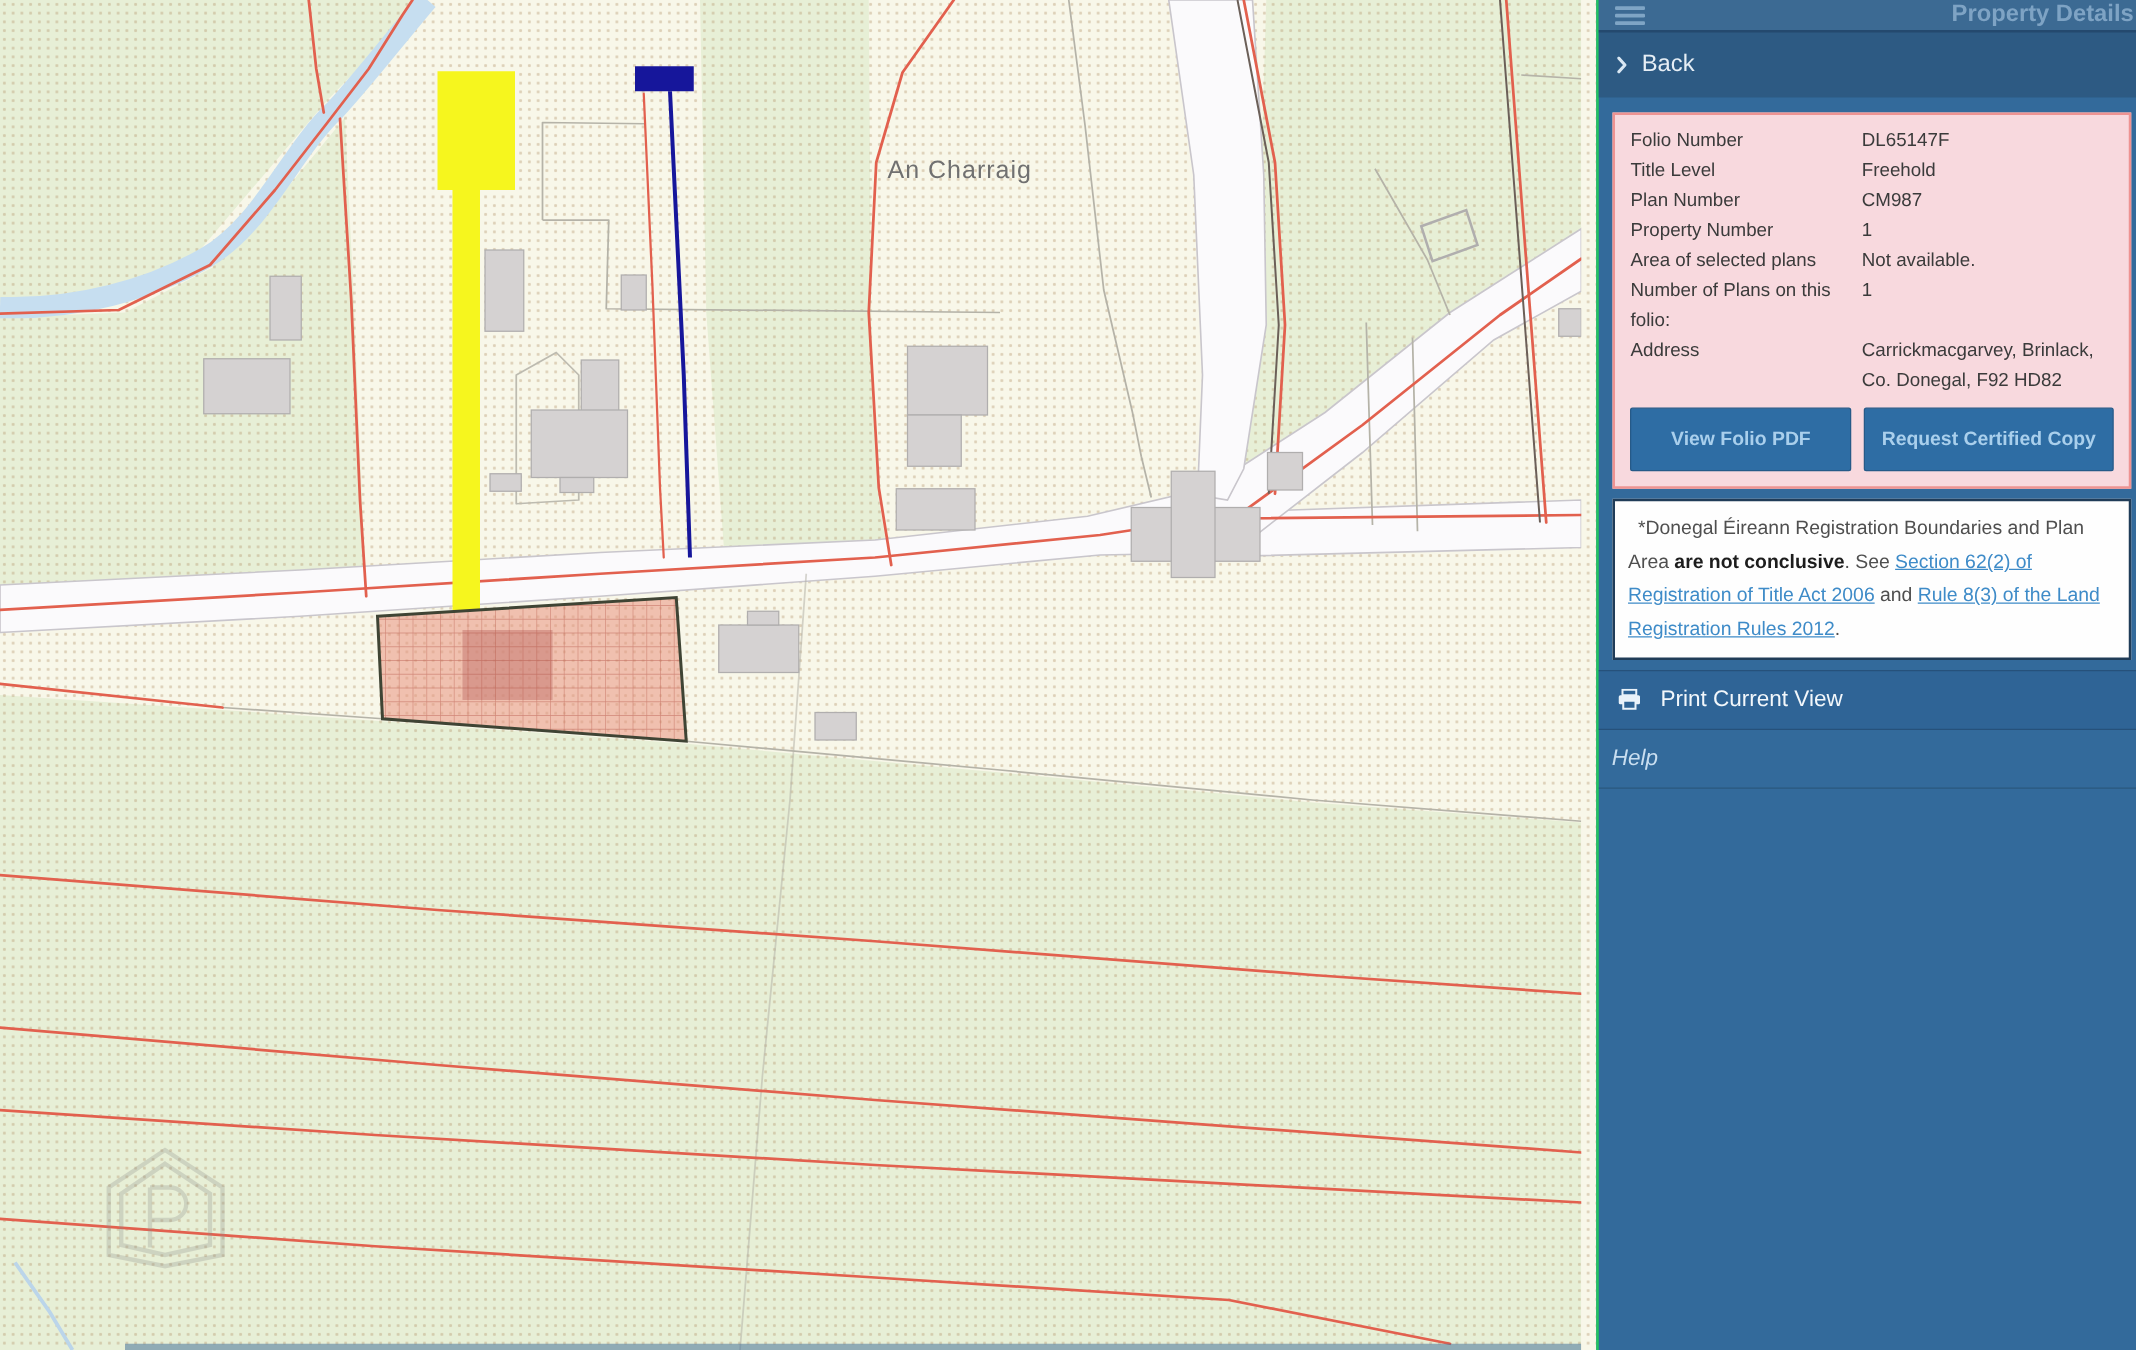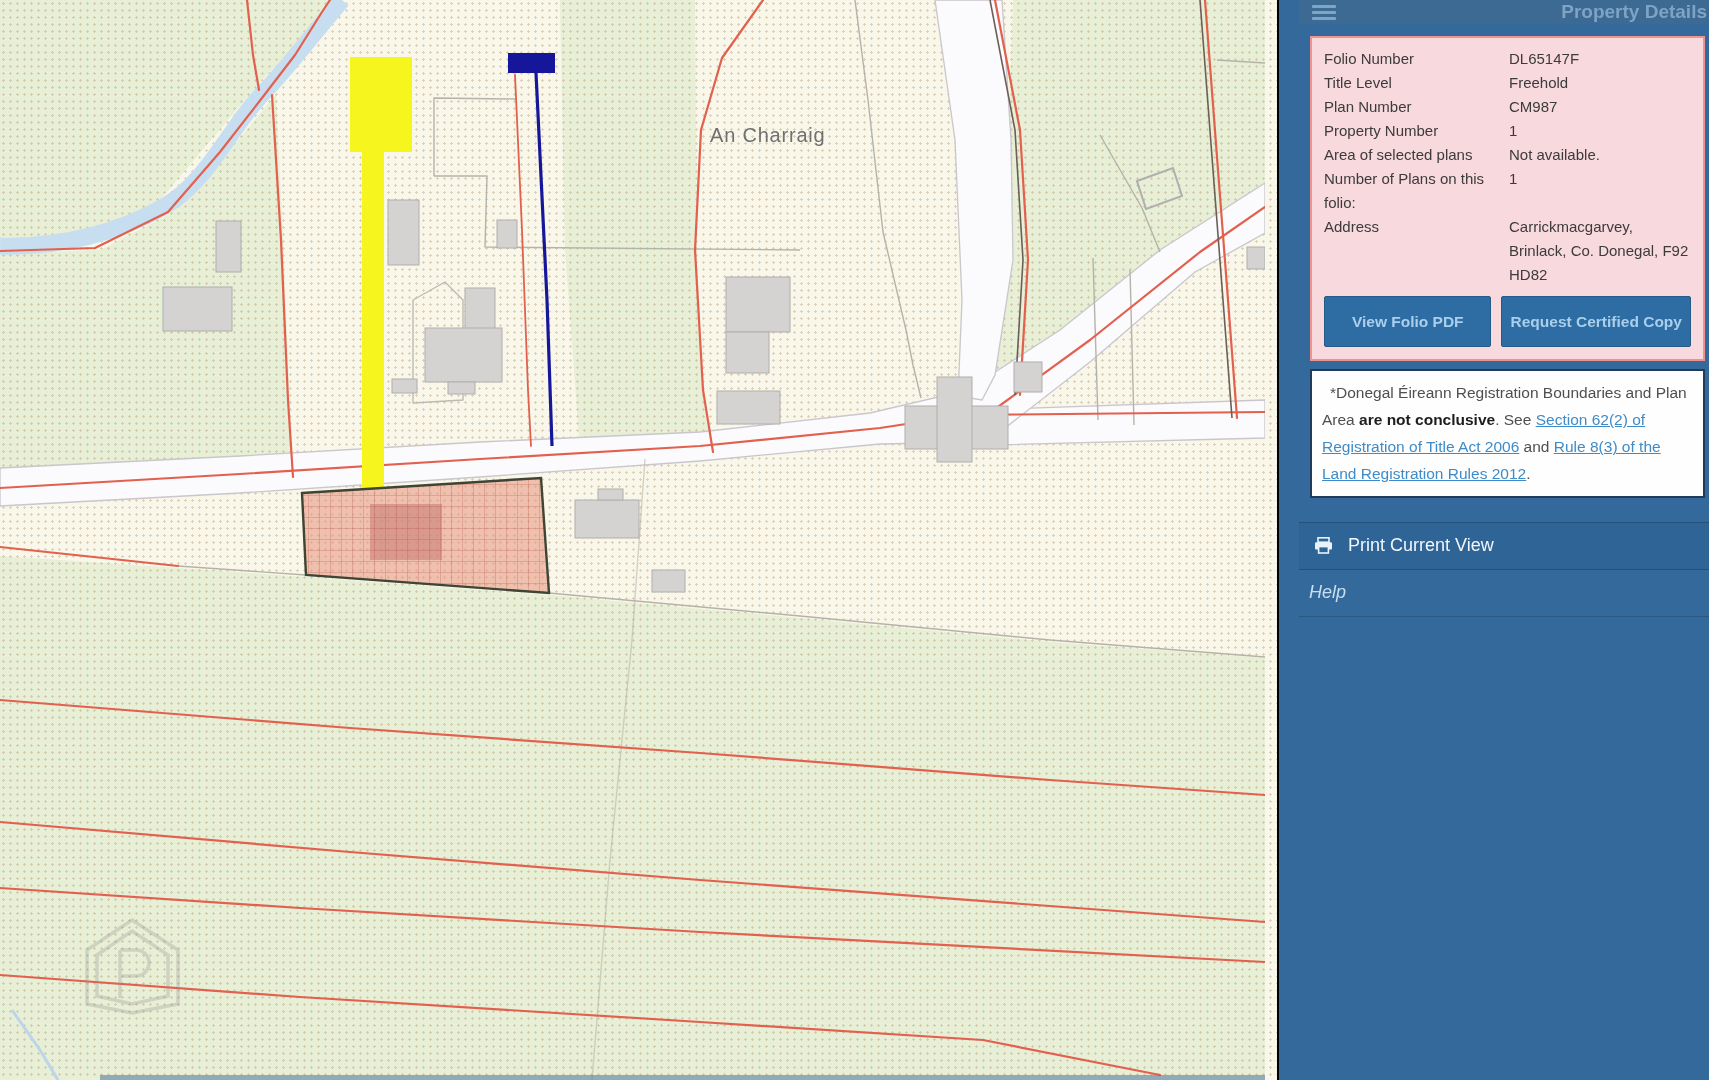--- a/index.html
+++ b/index.html
@@ -10,21 +10,21 @@
   .map{position:relative;width:1265px;height:1080px;background:#F8F7E9;overflow:hidden;padding-left:48px;}
   .map svg{position:absolute;left:0;top:0;}
   .dots{position:absolute;left:0;top:0;width:100%;height:100%;z-index:2;pointer-events:none;
     background-image:radial-gradient(rgba(182,152,112,0.40) 1px,transparent 1.35px);
     background-size:7px 7px;}
   .lyr1{z-index:1;} .lyr2{z-index:3;}
   .place-label{font-size:20px;letter-spacing:.8px;fill:#707070;}
 
   
   .sidebar{position:relative;width:444px;height:1080px;background:#336A9B;
-    border-left:2px solid #000000;box-sizing:border-box;z-index:5;padding-left:20px;}
+    border-left:2px solid #22c55e;box-sizing:border-box;z-index:5;}
   .sb-header{height:24px;background:#3C6A93;display:flex;align-items:center;
     justify-content:space-between;padding:0 2px 0 13px;}
   .burger{width:24px;display:flex;flex-direction:column;gap:3px;cursor:pointer;}
   .burger span{display:block;height:3px;border-radius:1px;background:#7FA5C5;}
   .sb-title{color:#7EA3C4;font-size:19px;font-weight:700;white-space:nowrap;}
   .back-bar{height:52px;background:#2D5A83;border-top:2px solid #24496E;
     display:flex;align-items:center;padding-left:14px;cursor:pointer;color:#E6EEF5;}
   .back-bar .chev{margin-right:11px;display:flex;}
   .back-label{font-size:19px;}
 
@@ -38,21 +38,21 @@
     color:#A9CFEC;font-weight:700;font-size:15.5px;height:51px;cursor:pointer;
     font-family:"Liberation Sans",sans-serif;padding:0 4px;}
   .pbtn.wide{flex:1.14;}
 
   .disclaimer{margin:8px 4px 0 11px;background:#FEFEFE;border:2px solid #203C58;
     padding:8px 10px;box-sizing:border-box;font-size:15.5px;line-height:1.75;
     color:#4F4F4F;text-indent:8px;}
   .disclaimer b{color:#1D1D1D;}
   .disclaimer a{color:#3E8BC8;text-decoration:underline;cursor:pointer;}
 
-  .print-bar{margin-top:24px;height:46px;background:#2F6496;
+  .print-bar{margin-top:8px;height:46px;background:#2F6496;
     border-top:1px solid #26517B;border-bottom:1px solid #26517B;
     display:flex;align-items:center;padding-left:15px;cursor:pointer;}
   .print-bar .plabel{color:#F2F7FB;font-size:18px;margin-left:15px;}
   .help-bar{height:46px;display:flex;align-items:center;padding-left:10px;
     border-bottom:1px solid #2B587F;cursor:pointer;font-style:italic;}
   .help-bar .hlabel{color:#C9DEF0;font-size:18px;}
 </style>
 </head>
 <body>
 
@@ -178,20 +178,28 @@
 
     <div class="sb-header">
       <div class="burger">
         <span></span>
           <span></span>
           <span></span>
       </div>
       <div class="sb-title">Property Details</div>
     </div>
 
+    <div class="back-bar">
+      <span class="chev">
+        <svg width="9" height="14" viewBox="0 0 9 14">
+          <polyline points="2,1.5 7,7 2,12.5" fill="none" stroke="#D9E7F3" stroke-width="2.4" stroke-linecap="round" stroke-linejoin="round"></polyline>
+        </svg>
+      </span>
+      <span class="back-label">Back</span>
+    </div>
 
     <div class="pink-panel">
       <div class="prow">
         <span class="lbl">Folio Number</span>
         <span class="val">DL65147F</span>
       </div>
       <div class="prow">
         <span class="lbl">Title Level</span>
         <span class="val">Freehold</span>
       </div>

